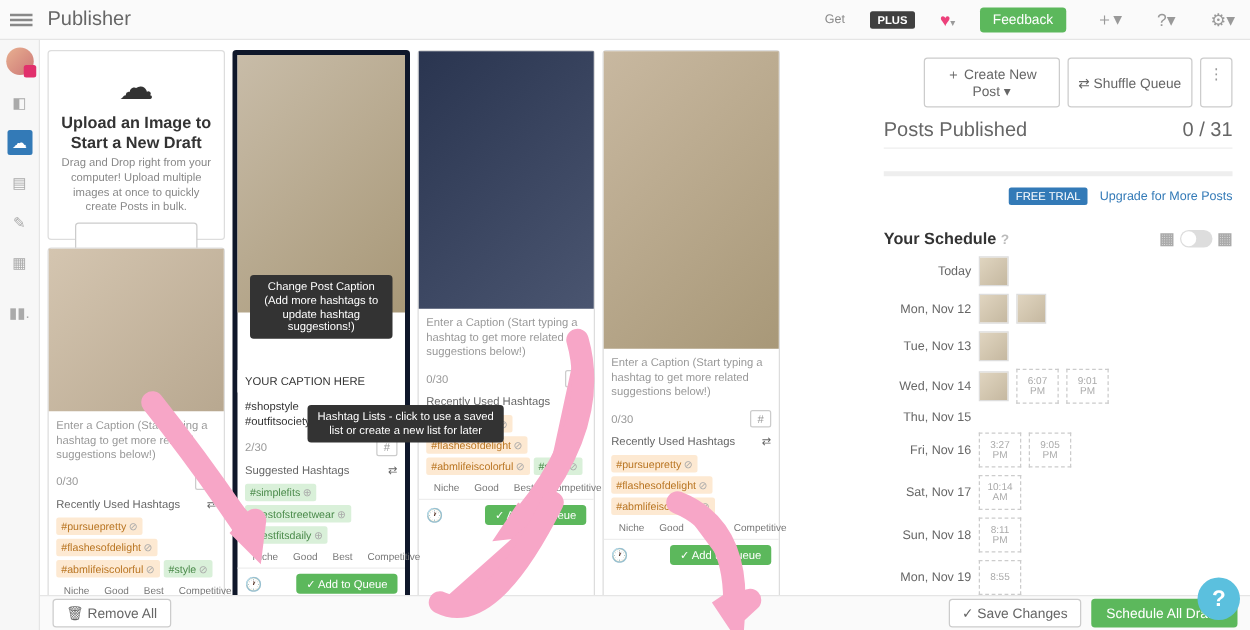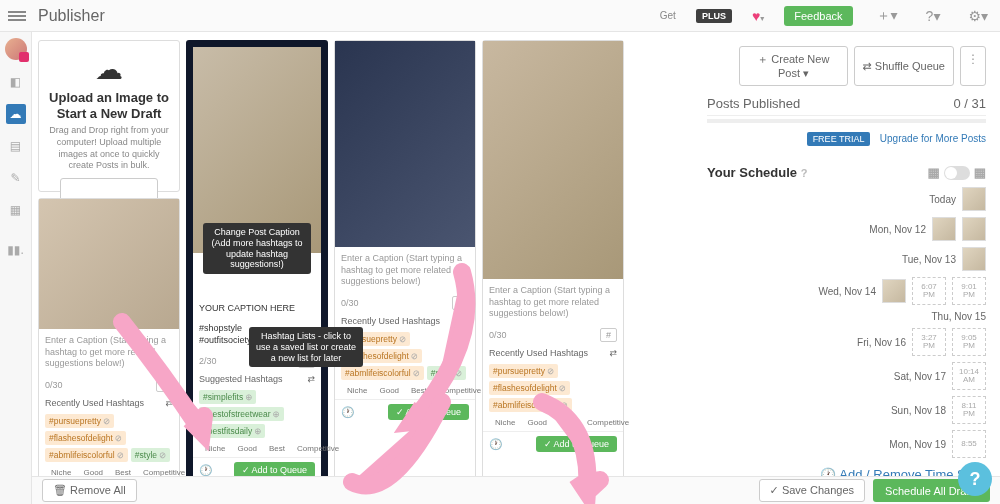--- a/index.html
+++ b/index.html
@@ -15,21 +15,21 @@
 .top-icon { color: #999; font-size: 14px; cursor: pointer; padding: 0 4px; }
 .main { display: flex; height: 472px; }
 .leftbar { width: 32px; background: #f7f7f7; border-right: 1px solid #e5e5e5; display: flex; flex-direction: column; align-items: center; padding-top: 6px; gap: 12px; }
 .avatar { width: 22px; height: 22px; border-radius: 50%; background: linear-gradient(135deg,#e8b090,#c77); position: relative; }
 .ig-badge { position: absolute; bottom: -2px; right: -2px; width: 10px; height: 10px; background: #e1306c; border-radius: 2px; }
 .side-icon { width: 20px; height: 20px; color: #aaa; display: flex; align-items: center; justify-content: center; cursor: pointer; }
 .side-icon.active { background: #337ab7; color: #fff; border-radius: 2px; }
 .content { flex: 1; padding: 8px 6px; display: flex; gap: 6px; position: relative; }
 .drafts-col { display: flex; gap: 6px; flex: 1; }
 .card { background: #fff; border: 1px solid #ddd; border-radius: 3px; width: 142px; display: flex; flex-direction: column; font-size: 10px; }
-.card.selected { border: 7px solid #0f172a; }
+.card.selected { border: 4px solid #0f172a; }
 .upload-card { align-items: center; text-align: center; padding: 12px 8px; height: 152px; }
 .cloud-icon { font-size: 28px; color: #333; }
 .upload-title { font-weight: bold; font-size: 13px; color: #333; margin: 4px 0; line-height: 1.2; }
 .upload-desc { font-size: 9px; color: #888; line-height: 1.3; margin-bottom: 6px; }
 .btn-outline { background: #fff; border: 1px solid #ccc; padding: 20px 8px; border-radius: 3px; font-size: 10px; cursor: pointer; color: #555; }
 .img { background: linear-gradient(135deg,#d4c5b0,#b8a890); height: 130px; width: 100%; position: relative; }
 .img2 { background: linear-gradient(135deg,#c8bca8,#a89878); height: 206px; }
 .img3 { background: linear-gradient(135deg,#2a3550,#4a5570); height: 206px; }
 .img5 { background: linear-gradient(135deg,#c8b8a0,#a89878); height: 238px; }
 .caption-area { padding: 6px; color: #999; font-size: 9px; line-height: 1.3; }
@@ -47,29 +47,29 @@
 .ld-niche { background: #bbb; } .ld-good { background: #8bc34a; } .ld-best { background: #ffb300; } .ld-comp { background: #e57373; }
 .card-footer { display: flex; justify-content: space-between; align-items: center; padding: 4px 6px; border-top: 1px solid #eee; }
 .clock-icon { color: #aaa; font-size: 11px; }
 .btn-queue { background: #5cb85c; color: #fff; border: none; padding: 3px 8px; border-radius: 3px; font-size: 9px; cursor: pointer; }
 .tooltip-dark { position: absolute; background: #333; color: #fff; font-size: 9px; padding: 4px 6px; border-radius: 3px; text-align: center; line-height: 1.2; z-index: 10; }
 .right-panel { width: 295px; padding: 6px 8px; }
 .rp-top { display: flex; gap: 6px; margin-bottom: 6px; padding-left: 32px; }
 .btn-create { flex: 1; border: 1px solid #ccc; background: #fff; padding: 5px; border-radius: 3px; font-size: 11px; cursor: pointer; color: #666; }
 .btn-shuffle { border: 1px solid #ccc; background: #fff; padding: 5px 8px; border-radius: 3px; font-size: 11px; cursor: pointer; color: #666; }
 .three-dots { border: 1px solid #ccc; background: #fff; padding: 5px 6px; border-radius: 3px; cursor: pointer; color: #999; }
-.posts-pub { display: flex; justify-content: space-between; font-size: 13px; color: #666; padding: 4px 0; border-bottom: 1px solid #eee; margin-bottom: 3px; }
+.posts-pub { display: flex; justify-content: space-between; font-size: 16px; color: #666; padding: 4px 0; border-bottom: 1px solid #eee; margin-bottom: 18px; }
 .progress-bar { height: 4px; background: #eee; margin-bottom: 8px; }
 .trial-row { text-align: right; margin-bottom: 20px; }
 .trial-badge { background: #337ab7; color: #fff; font-size: 9px; padding: 2px 6px; border-radius: 2px; }
 .upgrade-link { color: #337ab7; font-size: 10px; margin-left: 6px; }
 .sched-title { font-weight: bold; color: #333; font-size: 13px; margin-bottom: 4px; position: relative; }
 .sched-icons { position: absolute; right: 0; top: 0; display: flex; gap: 4px; color: #aaa; align-items: center; }
 .sched-list { font-size: 10px; }
-.sched-row { display: flex; align-items: center; gap: 6px; padding: 3px 0; justify-content: flex-end; }
+.sched-row { display: flex; align-items: center; gap: 6px; padding: 3px 0; }
 .sched-day { width: 70px; text-align: right; color: #666; }
 .sched-thumb { width: 24px; height: 24px; background: linear-gradient(135deg,#e0d5c0,#c5b8a0); border: 1px solid #ddd; }
 .sched-slot { width: 34px; height: 28px; border: 1px dashed #ccc; font-size: 8px; color: #aaa; display: flex; flex-direction: column; align-items: center; justify-content: center; line-height: 1; }
 .add-remove { text-align: right; font-size: 13px; color: #337ab7; margin-top: 6px; }
 .bottom-bar { position: absolute; bottom: 0; left: 32px; right: 0; height: 28px; background: #fafafa; border-top: 1px solid #e5e5e5; display: flex; align-items: center; padding: 0 10px; }
 .btn-remove-all { border: 1px solid #ccc; background: #fff; padding: 4px 10px; border-radius: 3px; font-size: 11px; cursor: pointer; color: #666; }
 .bottom-right { margin-left: auto; display: flex; gap: 8px; }
 .btn-save { border: 1px solid #ccc; background: #fff; padding: 4px 10px; border-radius: 3px; font-size: 11px; cursor: pointer; color: #666; }
 .btn-schedule-all { background: #5cb85c; color: #fff; border: none; padding: 5px 12px; border-radius: 3px; font-size: 11px; cursor: pointer; }
 .help-bubble { position: absolute; bottom: 8px; right: 8px; width: 34px; height: 34px; border-radius: 50%; background: #5bc0de; color: #fff; display: flex; align-items: center; justify-content: center; font-size: 18px; font-weight: bold; cursor: pointer; z-index: 20; }
@@ -166,21 +166,21 @@
         </div>
       </div>
 
       <div class="card selected" style="position:relative">
         <div class="img2"></div>
         <div class="tooltip-dark" style="top:176px;left:10px;right:10px">Change Post Caption
 (Add more hashtags to update hashtag suggestions!)</div>
         <input class="caption-input" style="padding: 4px 6px; margin-top: 46px;" value="YOUR CAPTION HERE">
         <div class="caption-area" style="color:#333;white-space:pre-line">#shopstyle
 #outfitsociety</div>
-        <div class="tooltip-dark" style="top:280px;left:56px;width:114px">Hashtag Lists - click to use a saved list or create a new list for later</div>
+        <div class="tooltip-dark" style="top:280px;left:56px;width:157px">Hashtag Lists - click to use a saved list or create a new list for later</div>
         <div class="counter-row">
             <span>2/30</span>
             <span class="hash-btn">#</span>
           </div>
         <div class="section-label">
             <span>Suggested Hashtags</span>
             <span>⇄</span>
           </div>
         <div class="tags">
           <span class="tag tag-green">

